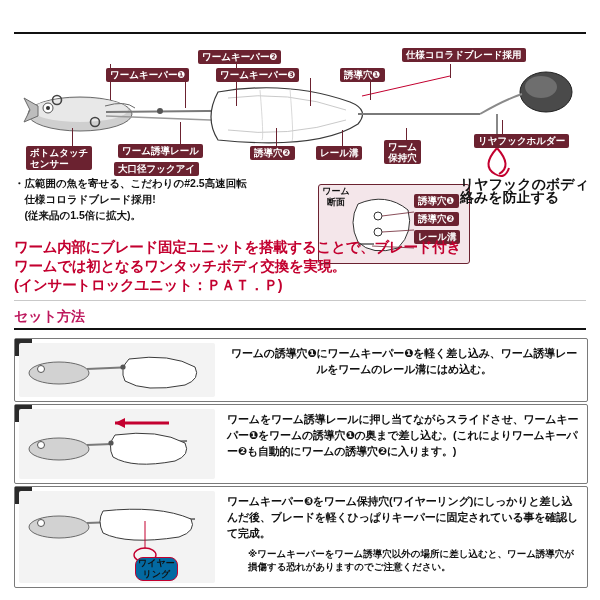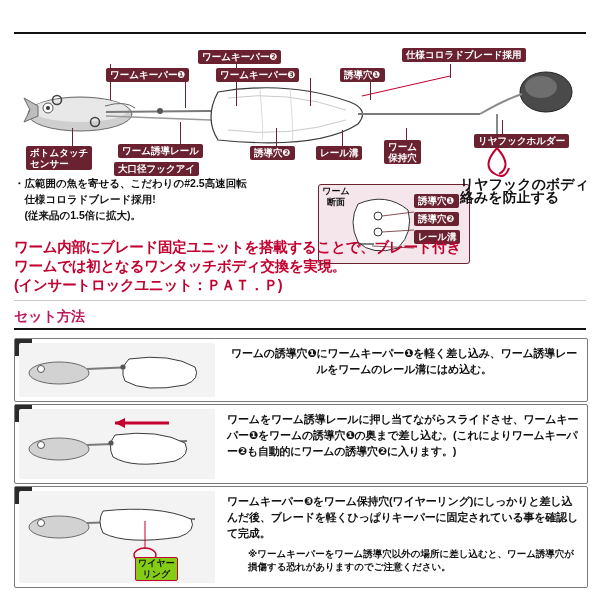--- a/index.html
+++ b/index.html
@@ -90,21 +90,21 @@
     position:absolute;left:212px;right:6px;top:6px;
     font-size:11px;font-weight:bold;line-height:16px;color:#111;
     letter-spacing:-0.2px;
   }
   .note{
     font-size:9.5px;font-weight:bold;line-height:13px;color:#111;
   }
 
   .tag{
     position:absolute;font-size:9px;font-weight:bold;color:#111;
-    background:#84cc16;border:1px solid #c3002f;border-radius:2px;padding:0 2px;
+    background:#0369a1;border:1px solid #c3002f;border-radius:8px;padding:0 2px;
     line-height:11px;white-space:nowrap;
   }
 </style>
 </head>
 <body>
 
 <div class="page">
 
   <div class="title-rule"></div>
 

